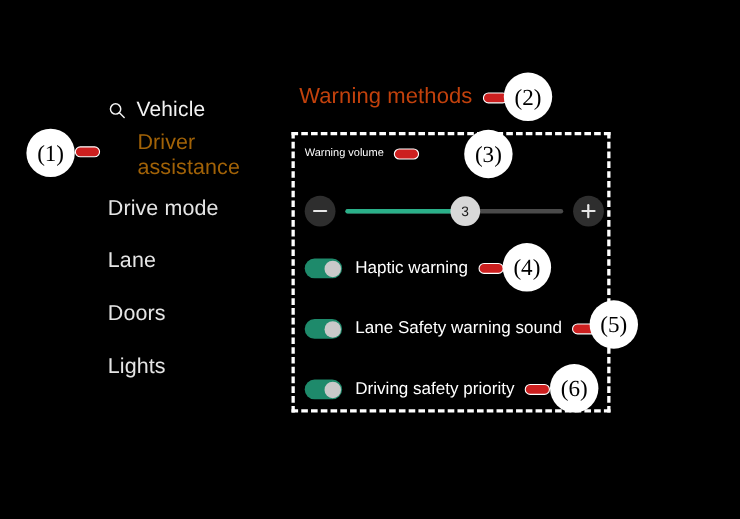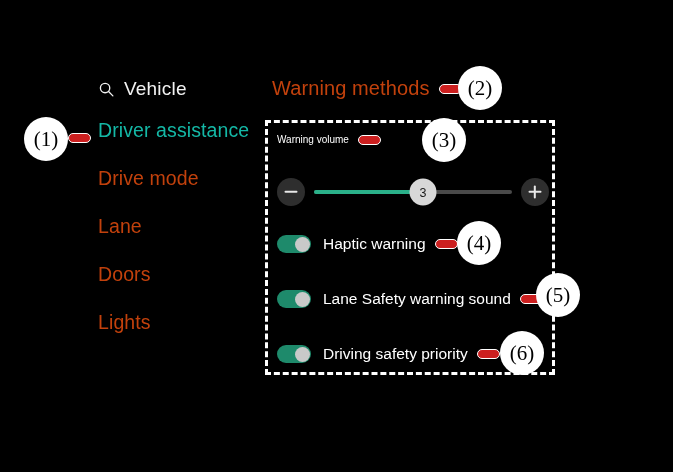--- a/index.html
+++ b/index.html
@@ -13,21 +13,21 @@
     position: relative;
     overflow: hidden;
     font-family: "Liberation Sans", sans-serif;
     color: #ffffff;
   }
 
   
   #sidebar {
     position: absolute;
     left: 98px;
-    top: 72px;
+    top: 83px;
     width: 170px;
   }
   .search-row {
     display: flex;
     align-items: center;
     height: 34px;
   }
   .search-icon {
     width: 17px;
     height: 17px;
@@ -37,25 +37,26 @@
   .search-label {
     font-size: 19px;
     color: #f2f2f2;
     letter-spacing: 0.2px;
   }
   .nav-item {
     height: 48px;
     display: flex;
     align-items: center;
     font-size: 19.5px;
-    color: #c2410c;
+    color: #e5e5e5;
     letter-spacing: 0.1px;
   }
   .nav-item.active {
-    color: #14b8a6;
+    color: #a16207;
+    margin-left: 27px;
   }
 
   
   #warning-methods-row {
     position: absolute;
     left: 272px;
     top: 77px;
     display: flex;
     align-items: center;
   }

